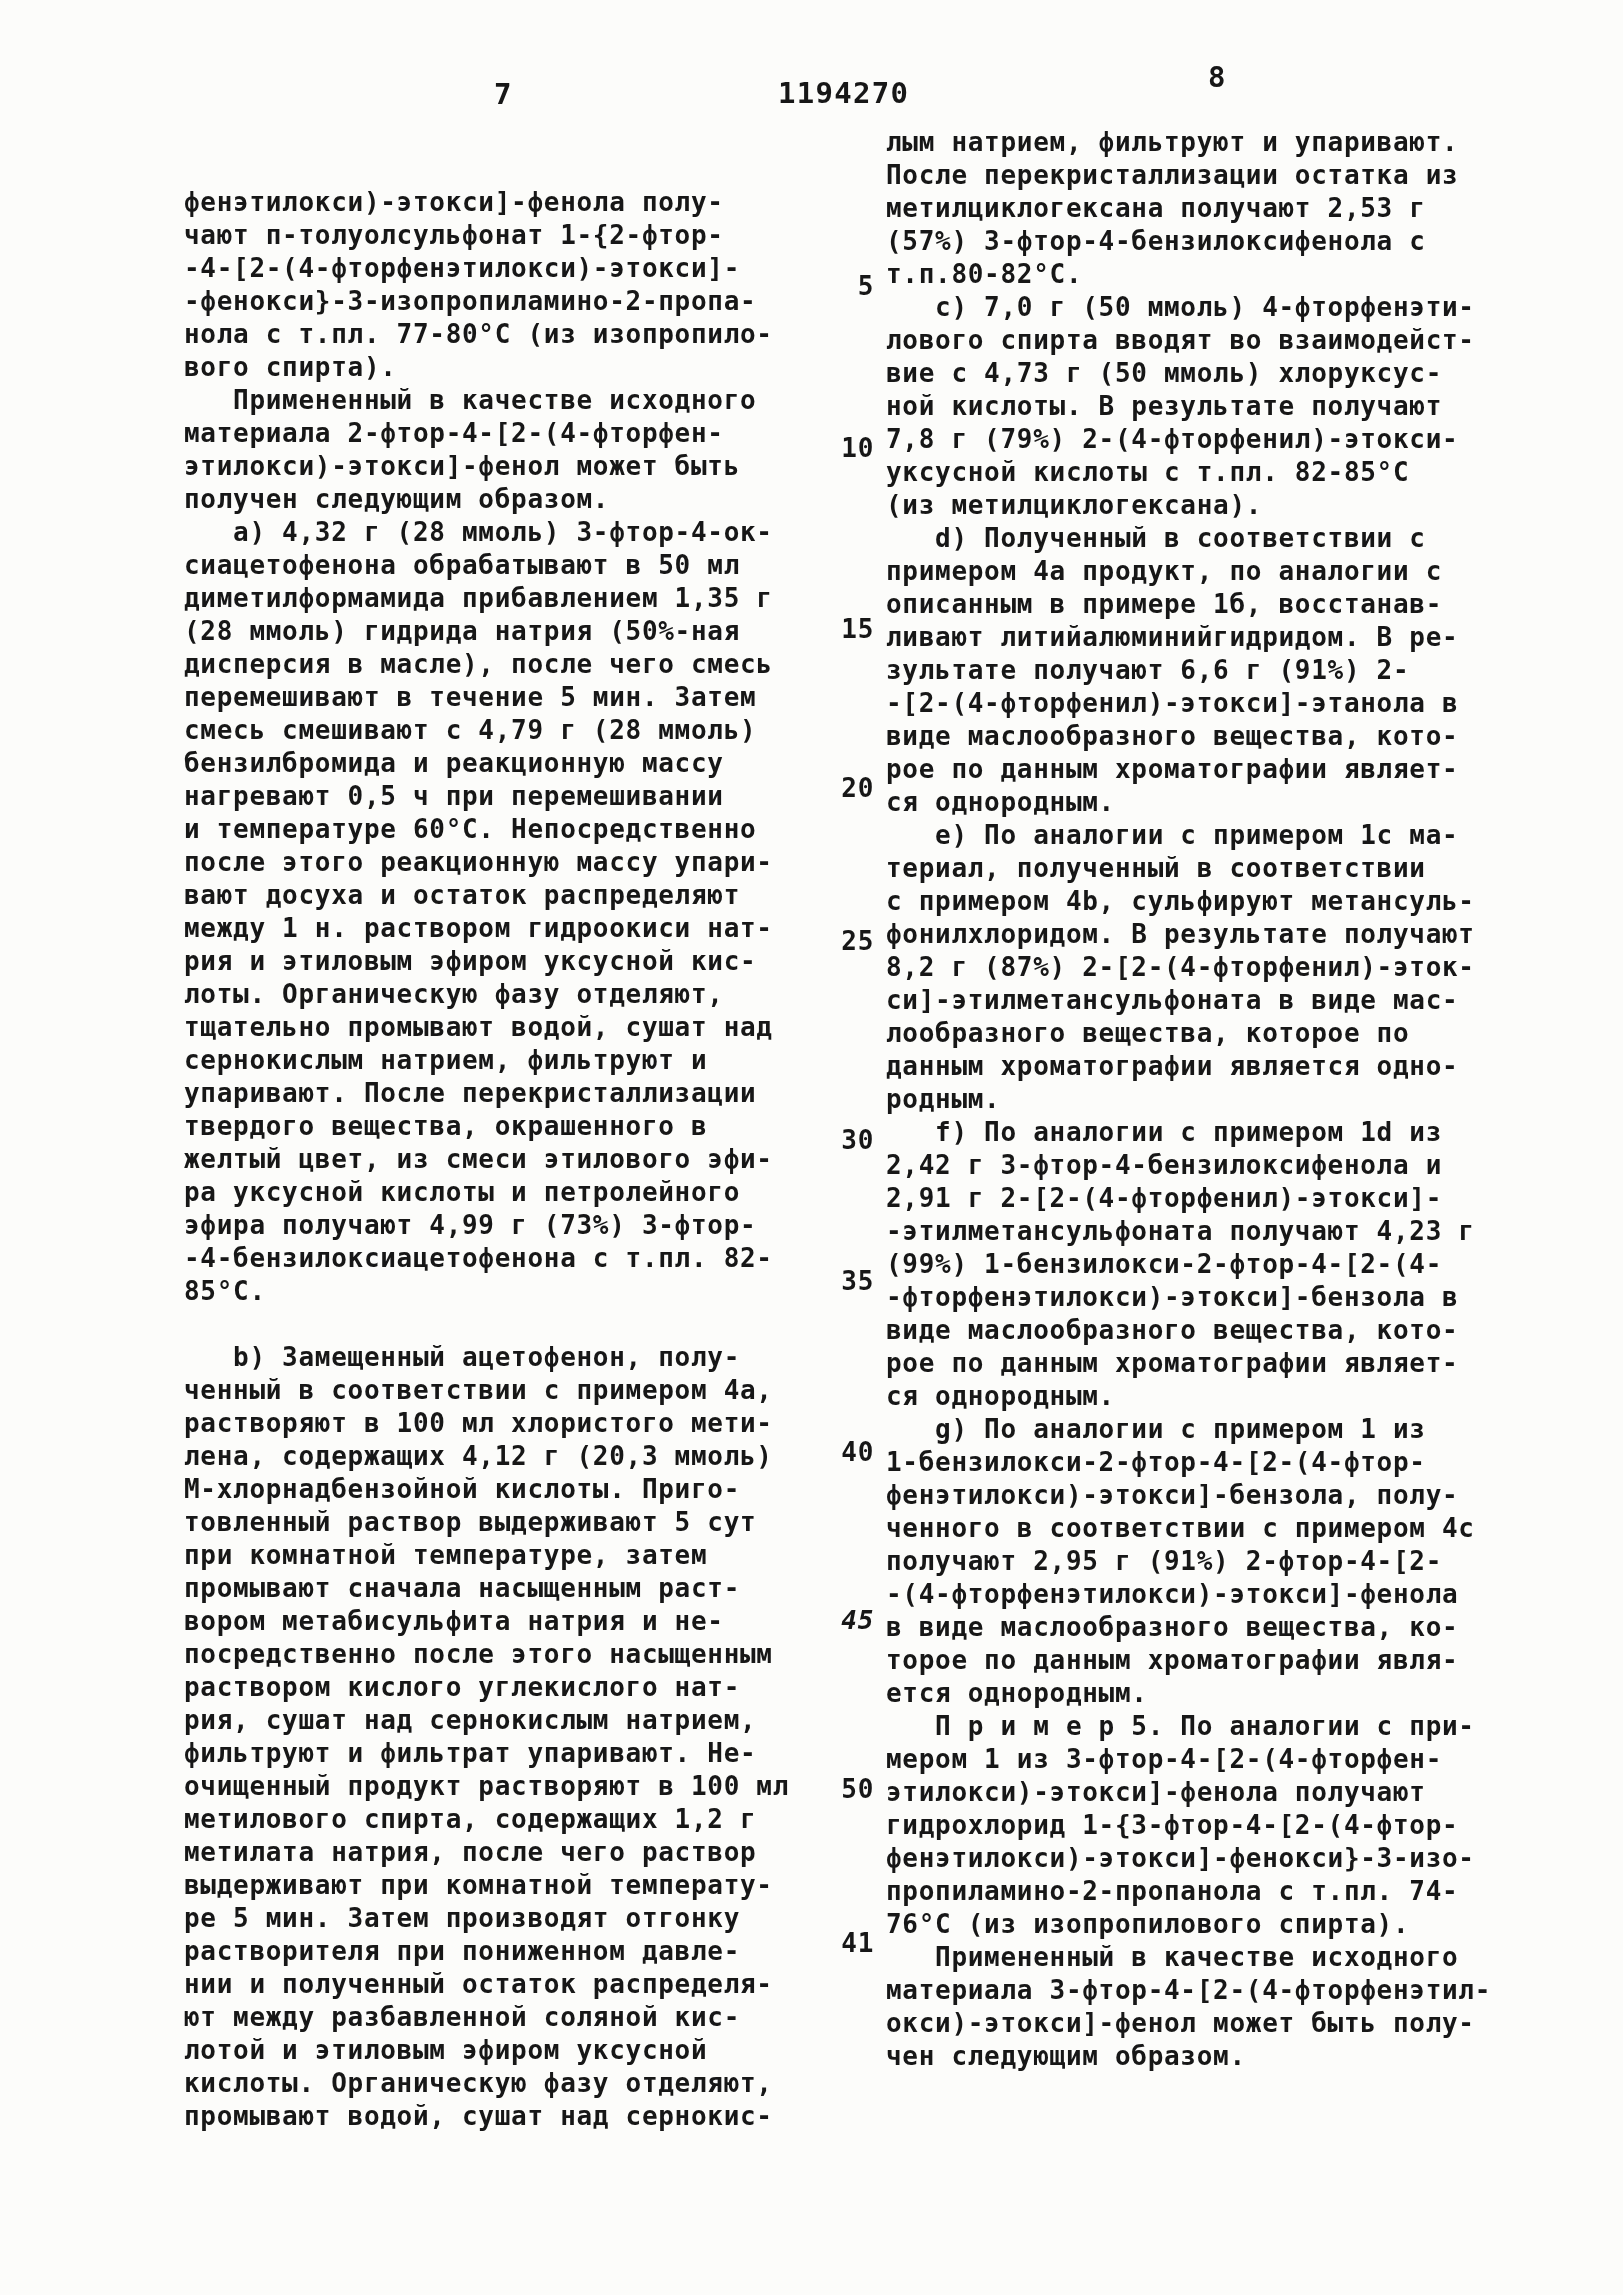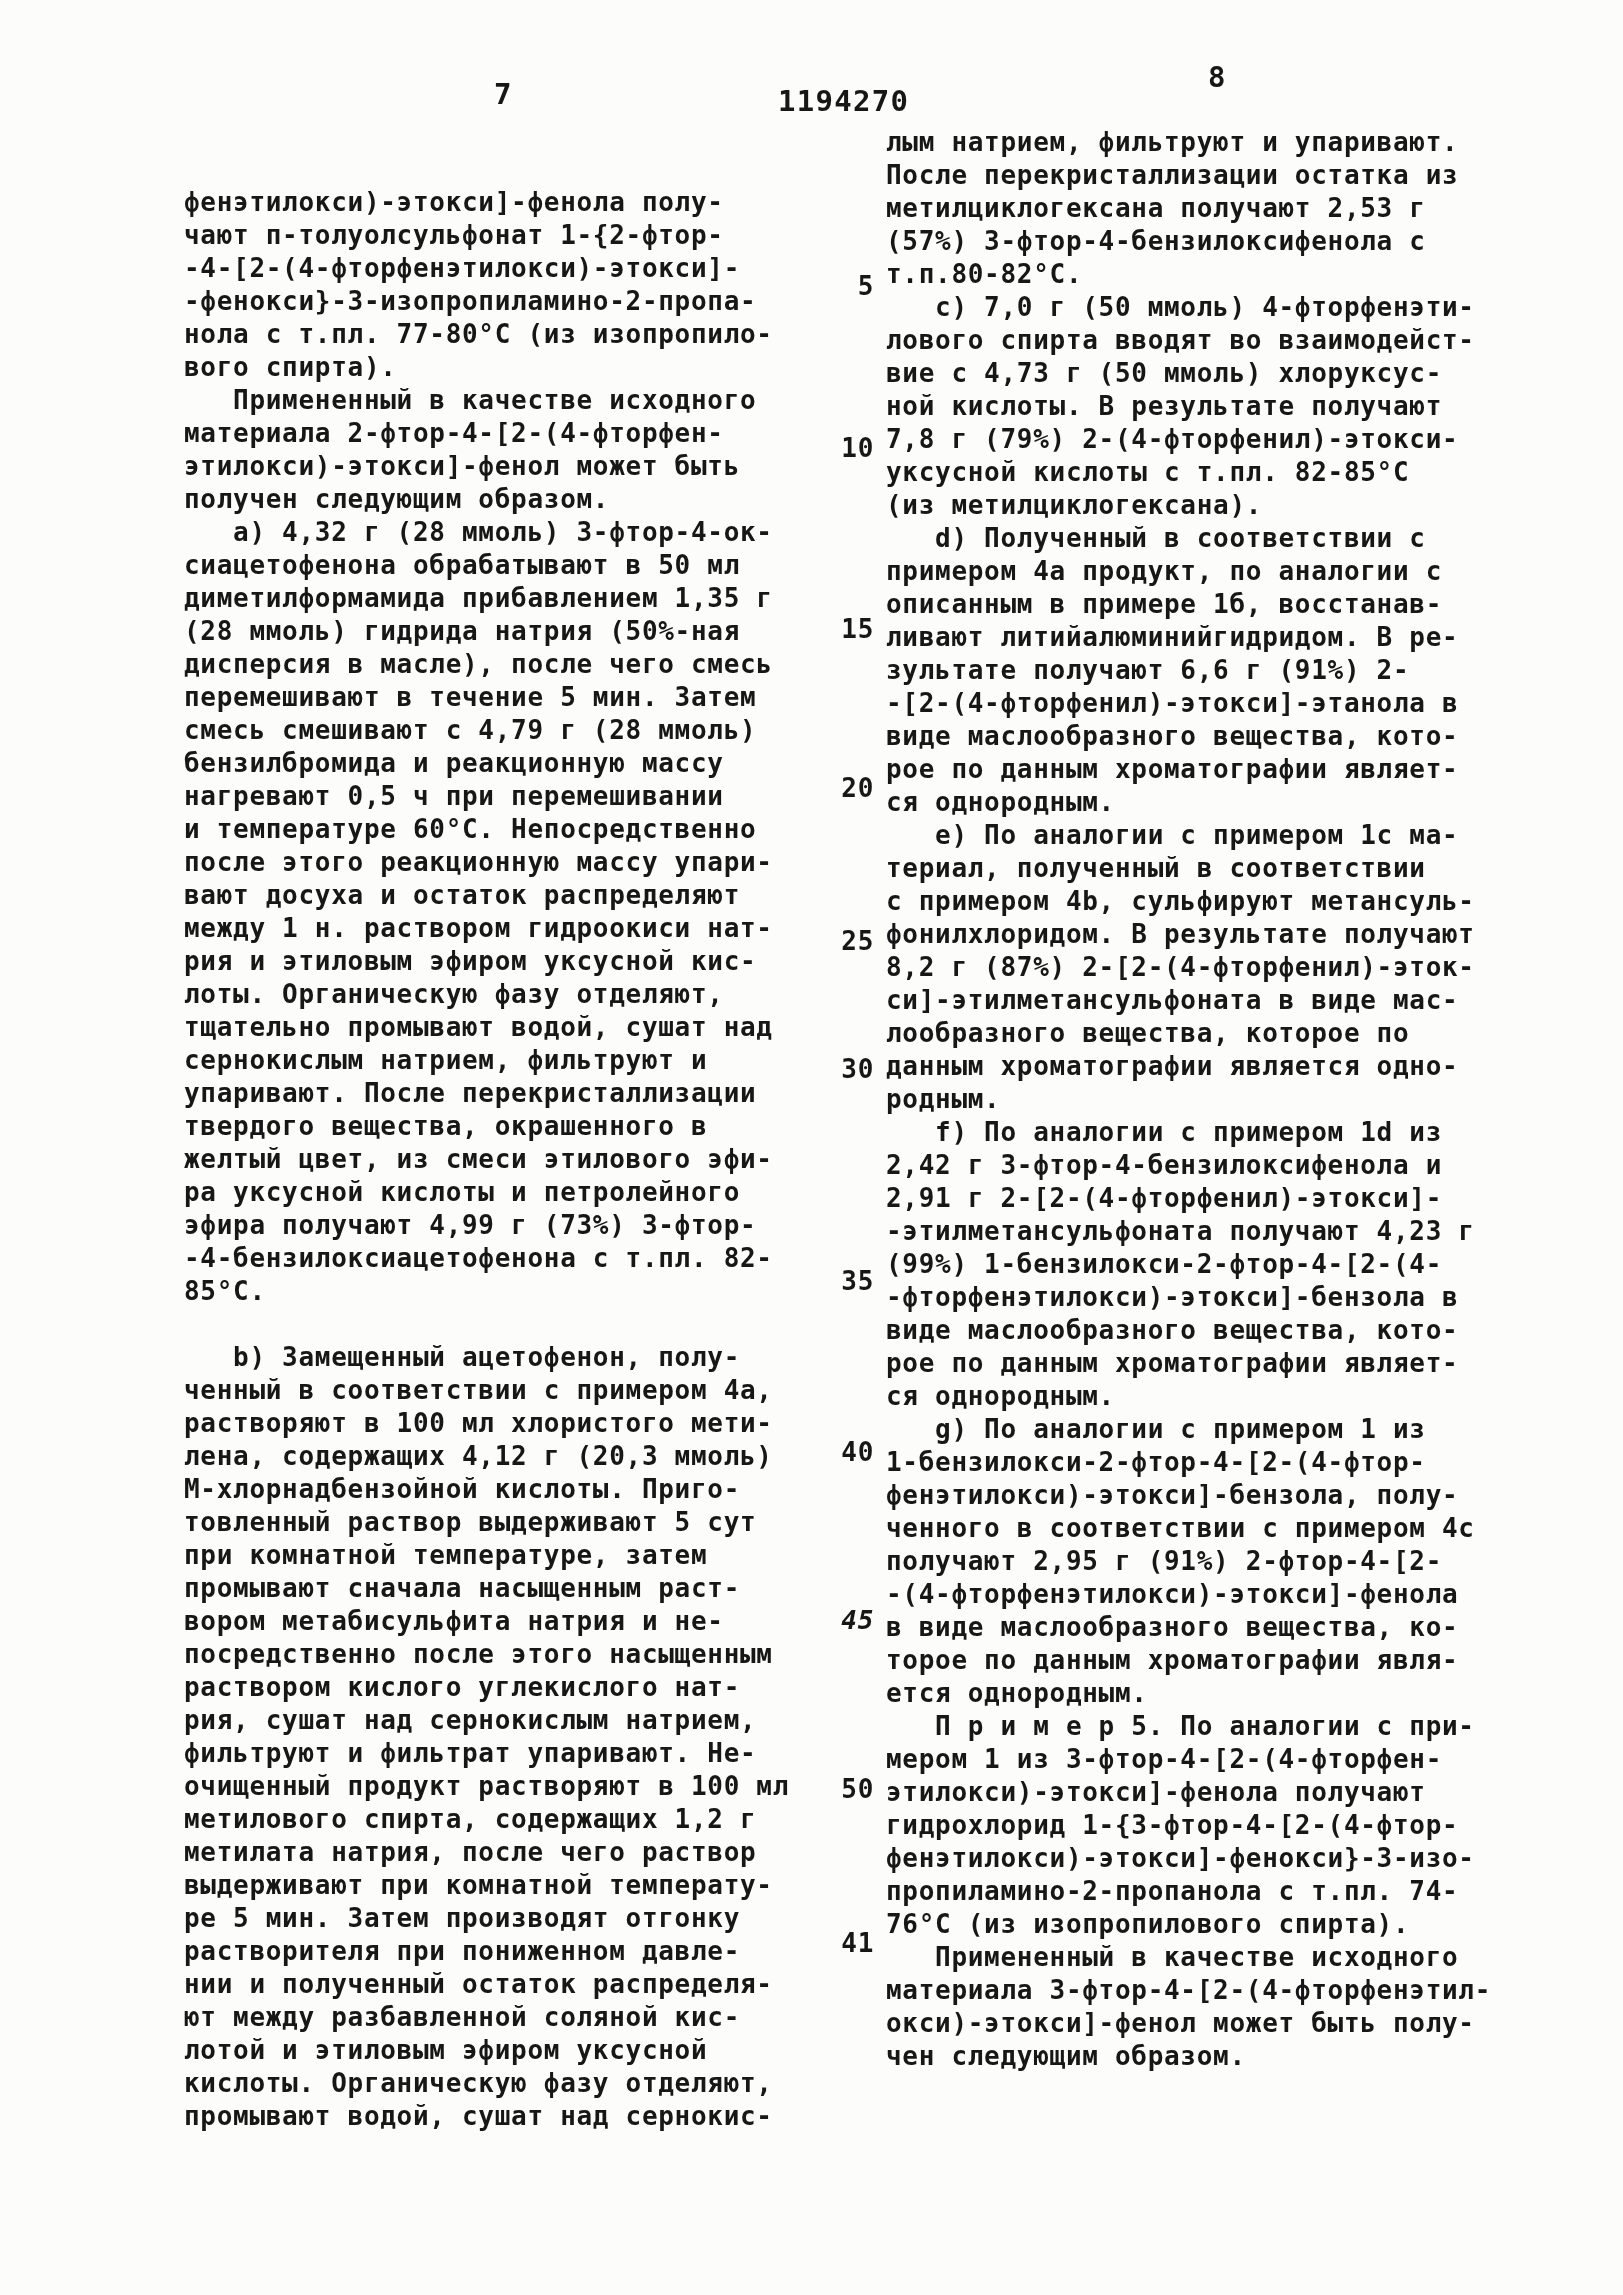--- a/index.html
+++ b/index.html
@@ -13,21 +13,21 @@
     color: #171717;
     overflow: hidden;
   }
   .hdr {
     position: absolute;
     font-size: 29px;
     letter-spacing: 1.3px;
     white-space: pre;
   }
   #hdr-left  { left: 494px;  top: 77px; }
-  #hdr-mid   { left: 778px; top: 84px; }
+  #hdr-mid   { left: 778px; top: 76px; }
   #hdr-right { left: 1208px; top: 60px;  }
   .col {
     position: absolute;
     font-size: 26px;
     line-height: 33px;
     letter-spacing: 0.7px;
     white-space: pre;
   }
   #left-col  { left: 184px;  top: 139px; width: 655px; margin-top: 47px; }
   #right-col { left: 886px; top: 126px; width: 661px; }
@@ -51,21 +51,21 @@
   <div class="hdr" id="hdr-right">8</div>
 
   <div class="col" id="left-col"><div class="tline">фенэтилокси)-этокси]-фенола полу-</div><div class="tline">чают п-толуолсульфонат 1-{2-фтор-</div><div class="tline">-4-[2-(4-фторфенэтилокси)-этокси]-</div><div class="tline">-фенокси}-3-изопропиламино-2-пропа-</div><div class="tline">нола с т.пл. 77-80°С (из изопропило-</div><div class="tline">вого спирта).</div><div class="tline">   Примененный в качестве исходного</div><div class="tline">материала 2-фтор-4-[2-(4-фторфен-</div><div class="tline">этилокси)-этокси]-фенол может быть</div><div class="tline">получен следующим образом.</div><div class="tline">   а) 4,32 г (28 ммоль) 3-фтор-4-ок-</div><div class="tline">сиацетофенона обрабатывают в 50 мл</div><div class="tline">диметилформамида прибавлением 1,35 г</div><div class="tline">(28 ммоль) гидрида натрия (50%-ная</div><div class="tline">дисперсия в масле), после чего смесь</div><div class="tline">перемешивают в течение 5 мин. Затем</div><div class="tline">смесь смешивают с 4,79 г (28 ммоль)</div><div class="tline">бензилбромида и реакционную массу</div><div class="tline">нагревают 0,5 ч при перемешивании</div><div class="tline">и температуре 60°С. Непосредственно</div><div class="tline">после этого реакционную массу упари-</div><div class="tline">вают досуха и остаток распределяют</div><div class="tline">между 1 н. раствором гидроокиси нат-</div><div class="tline">рия и этиловым эфиром уксусной кис-</div><div class="tline">лоты. Органическую фазу отделяют,</div><div class="tline">тщательно промывают водой, сушат над</div><div class="tline">сернокислым натрием, фильтруют и</div><div class="tline">упаривают. После перекристаллизации</div><div class="tline">твердого вещества, окрашенного в</div><div class="tline">желтый цвет, из смеси этилового эфи-</div><div class="tline">ра уксусной кислоты и петролейного</div><div class="tline">эфира получают 4,99 г (73%) 3-фтор-</div><div class="tline">-4-бензилоксиацетофенона с т.пл. 82-</div><div class="tline">85°С.</div><div class="tline">&nbsp;</div><div class="tline">   b) Замещенный ацетофенон, полу-</div><div class="tline">ченный в соответствии с примером 4а,</div><div class="tline">растворяют в 100 мл хлористого мети-</div><div class="tline">лена, содержащих 4,12 г (20,3 ммоль)</div><div class="tline">М-хлорнадбензойной кислоты. Приго-</div><div class="tline">товленный раствор выдерживают 5 сут</div><div class="tline">при комнатной температуре, затем</div><div class="tline">промывают сначала насыщенным раст-</div><div class="tline">вором метабисульфита натрия и не-</div><div class="tline">посредственно после этого насыщенным</div><div class="tline">раствором кислого углекислого нат-</div><div class="tline">рия, сушат над сернокислым натрием,</div><div class="tline">фильтруют и фильтрат упаривают. Не-</div><div class="tline">очищенный продукт растворяют в 100 мл</div><div class="tline">метилового спирта, содержащих 1,2 г</div><div class="tline">метилата натрия, после чего раствор</div><div class="tline">выдерживают при комнатной температу-</div><div class="tline">ре 5 мин. Затем производят отгонку</div><div class="tline">растворителя при пониженном давле-</div><div class="tline">нии и полученный остаток распределя-</div><div class="tline">ют между разбавленной соляной кис-</div><div class="tline">лотой и этиловым эфиром уксусной</div><div class="tline">кислоты. Органическую фазу отделяют,</div><div class="tline">промывают водой, сушат над сернокис-</div></div>
   <div class="col" id="right-col"><div class="tline">лым натрием, фильтруют и упаривают.</div><div class="tline">После перекристаллизации остатка из</div><div class="tline">метилциклогексана получают 2,53 г</div><div class="tline">(57%) 3-фтор-4-бензилоксифенола с</div><div class="tline">т.п.80-82°С.</div><div class="tline">   с) 7,0 г (50 ммоль) 4-фторфенэти-</div><div class="tline">лового спирта вводят во взаимодейст-</div><div class="tline">вие с 4,73 г (50 ммоль) хлоруксус-</div><div class="tline">ной кислоты. В результате получают</div><div class="tline">7,8 г (79%) 2-(4-фторфенил)-этокси-</div><div class="tline">уксусной кислоты с т.пл. 82-85°С</div><div class="tline">(из метилциклогексана).</div><div class="tline">   d) Полученный в соответствии с</div><div class="tline">примером 4а продукт, по аналогии с</div><div class="tline">описанным в примере 1б, восстанав-</div><div class="tline">ливают литийалюминийгидридом. В ре-</div><div class="tline">зультате получают 6,6 г (91%) 2-</div><div class="tline">-[2-(4-фторфенил)-этокси]-этанола в</div><div class="tline">виде маслообразного вещества, кото-</div><div class="tline">рое по данным хроматографии являет-</div><div class="tline">ся однородным.</div><div class="tline">   е) По аналогии с примером 1с ма-</div><div class="tline">териал, полученный в соответствии</div><div class="tline">с примером 4b, сульфируют метансуль-</div><div class="tline">фонилхлоридом. В результате получают</div><div class="tline">8,2 г (87%) 2-[2-(4-фторфенил)-эток-</div><div class="tline">си]-этилметансульфоната в виде мас-</div><div class="tline">лообразного вещества, которое по</div><div class="tline">данным хроматографии является одно-</div><div class="tline">родным.</div><div class="tline">   f) По аналогии с примером 1d из</div><div class="tline">2,42 г 3-фтор-4-бензилоксифенола и</div><div class="tline">2,91 г 2-[2-(4-фторфенил)-этокси]-</div><div class="tline">-этилметансульфоната получают 4,23 г</div><div class="tline">(99%) 1-бензилокси-2-фтор-4-[2-(4-</div><div class="tline">-фторфенэтилокси)-этокси]-бензола в</div><div class="tline">виде маслообразного вещества, кото-</div><div class="tline">рое по данным хроматографии являет-</div><div class="tline">ся однородным.</div><div class="tline">   g) По аналогии с примером 1 из</div><div class="tline">1-бензилокси-2-фтор-4-[2-(4-фтор-</div><div class="tline">фенэтилокси)-этокси]-бензола, полу-</div><div class="tline">ченного в соответствии с примером 4с</div><div class="tline">получают 2,95 г (91%) 2-фтор-4-[2-</div><div class="tline">-(4-фторфенэтилокси)-этокси]-фенола</div><div class="tline">в виде маслообразного вещества, ко-</div><div class="tline">торое по данным хроматографии явля-</div><div class="tline">ется однородным.</div><div class="tline">   П р и м е р 5. По аналогии с при-</div><div class="tline">мером 1 из 3-фтор-4-[2-(4-фторфен-</div><div class="tline">этилокси)-этокси]-фенола получают</div><div class="tline">гидрохлорид 1-{3-фтор-4-[2-(4-фтор-</div><div class="tline">фенэтилокси)-этокси]-фенокси}-3-изо-</div><div class="tline">пропиламино-2-пропанола с т.пл. 74-</div><div class="tline">76°С (из изопропилового спирта).</div><div class="tline">   Примененный в качестве исходного</div><div class="tline">материала 3-фтор-4-[2-(4-фторфенэтил-</div><div class="tline">окси)-этокси]-фенол может быть полу-</div><div class="tline">чен следующим образом.</div></div>
   <div id="gutter">
       <div class="gutter-num" style="top: 270px;">5</div>
       <div class="gutter-num" style="top: 432px;">10</div>
       <div class="gutter-num" style="top: 603px; margin-top: 10px;">15</div>
       <div class="gutter-num" style="top: 772px;">20</div>
       <div class="gutter-num" style="top: 925px;">25</div>
-      <div class="gutter-num" style="top: 1053px;">30</div>
+      <div class="gutter-num" style="top: 1124px;">30</div>
       <div class="gutter-num" style="top: 1265px;">35</div>
       <div class="gutter-num" style="top: 1436px;">40</div>
       <div class="gutter-num" style="top: 1604px; font-style: italic;">45</div>
       <div class="gutter-num" style="top: 1773px;">50</div>
       <div class="gutter-num" style="top: 1927px;">41</div>
     </div>
 </div>
 
 
 </body></html>

